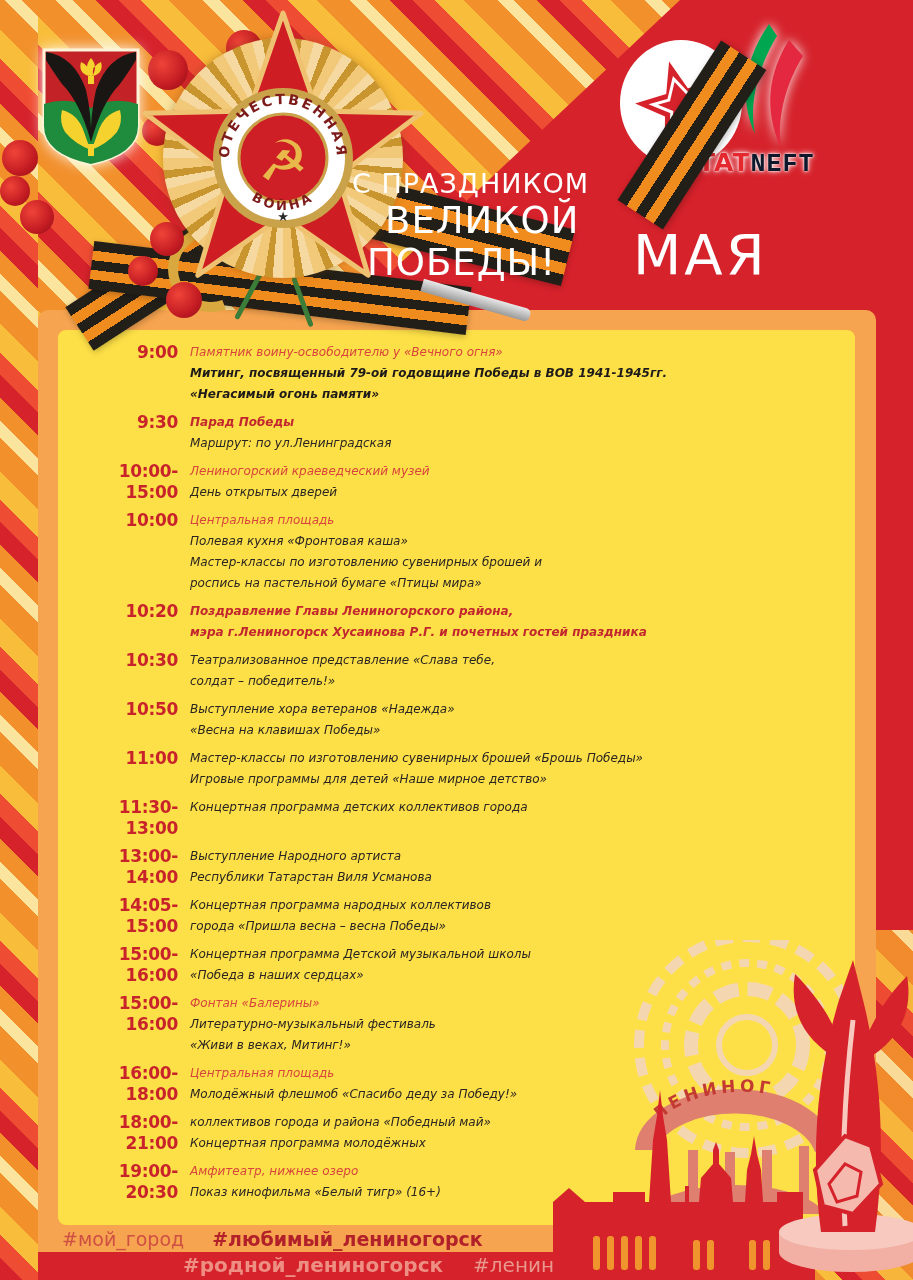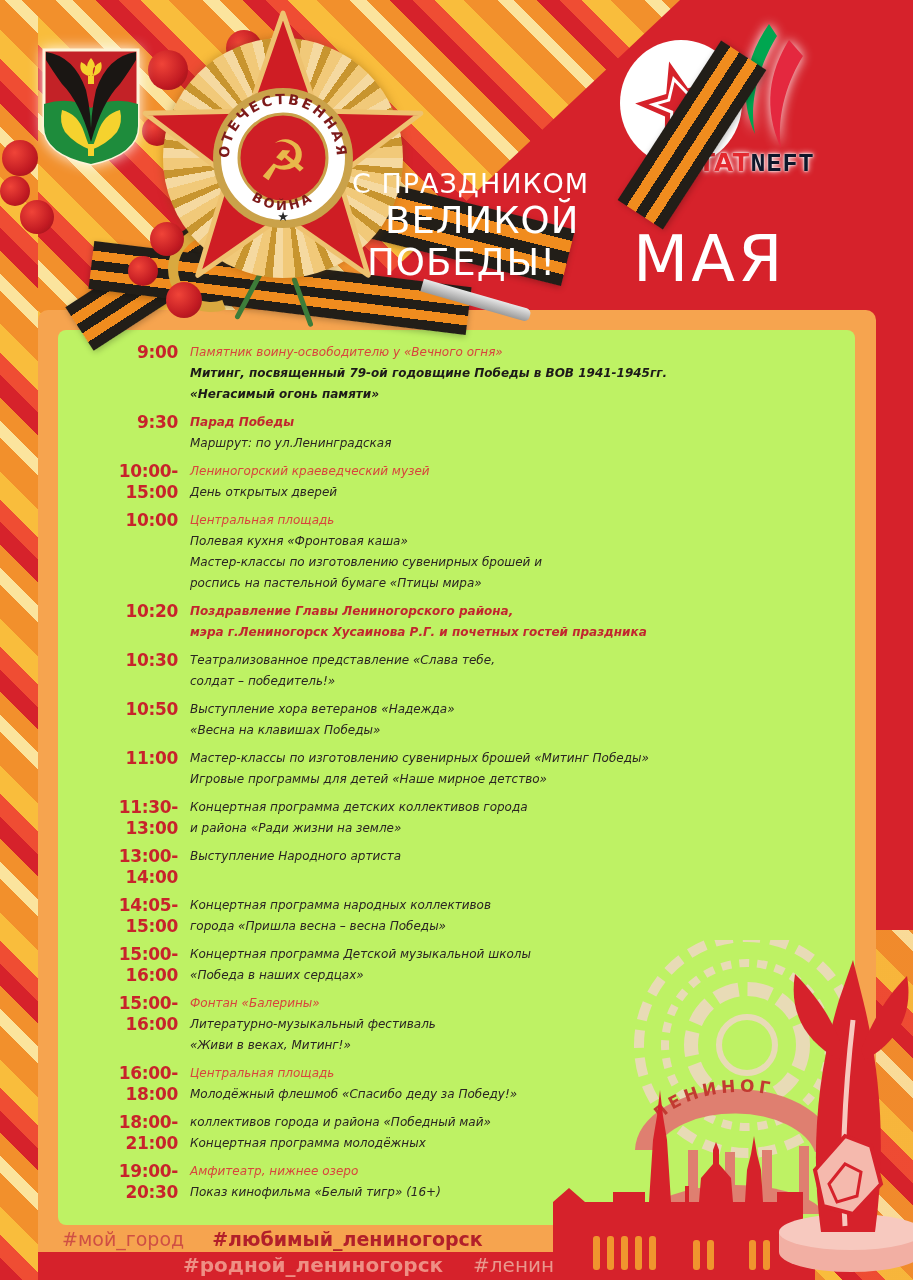--- a/index.html
+++ b/index.html
@@ -20,21 +20,21 @@
   .stripes-left { left:0; top:0; width:38px; height:1280px; }
   .stripes-br { right:0; top:930px; width:73px; height:350px; opacity:.95; }
   .stripes-bb { left:650px; top:1230px; width:263px; height:50px;
     background:repeating-linear-gradient(45deg,
       rgba(0,0,0,0) 0 26px, #ef8d2e 26px 38px, #f9bd3c 38px 50px, rgba(0,0,0,0) 50px 86px);
   }
   
   .orange-frame { position:absolute; left:38px; top:310px; width:838px; height:942px;
     background:#f6a44f; border-radius:10px 10px 0 0; z-index:2; }
   .cream-panel { position:absolute; left:20px; top:20px; width:797px; height:895px;
-    background:#bef264; border-radius:8px; box-sizing:border-box; padding:12px 0 0 14px; }
+    background:#fde047; border-radius:8px; box-sizing:border-box; padding:12px 0 0 14px; }
   
   .row { display:flex; margin-bottom:7px; }
   .row .time { width:106px; flex-shrink:0; text-align:right; padding-right:12px;
     font-weight:bold; font-size:17px; line-height:21px; color:#c8232b; letter-spacing:-0.3px; }
   .row .lines { }
   .line { font-size:12px; line-height:21px; font-style:italic; color:#2a2522; }
   .line.loc { color:#d8453c; }
   .line.bold { font-weight:bold; color:#1d1a19; }
   .line.redbold { font-weight:bold; color:#c2262e; }
   
@@ -44,21 +44,21 @@
     align-items:center; font-size:20px; z-index:2; }
   .hashbar1 .light { color:#cf4f44; }
   .hashbar1 .strong { color:#b2202a; font-weight:bold; }
   .hashbar2 .strong { color:#ee8f84; font-weight:bold; }
   .hashbar2 .light { color:#e9988d; }
   
   .title { position:absolute; color:#fff; font-weight:normal; z-index:6; letter-spacing:1px; }
   .t1 { left:352px; top:168px; font-size:27px; }
   .t2 { left:385px; top:199px; font-size:37px; }
   .t3 { left:367px; top:241px; font-size:37px; }
-  .tmaya { left:633px; top:222px; font-size:64px; letter-spacing:3px; z-index:6; }
+  .tmaya { left:633px; top:222px; font-size:56px; letter-spacing:3px; z-index:6; }
   
   .medal { position:absolute; left:120px; top:0; width:330px; height:330px; z-index:4; }
   .sunburst { position:absolute; left:43px; top:38px; width:240px; height:240px; border-radius:50%;
     background:repeating-conic-gradient(#f5d9a0 0deg 5deg, #c8952f 5deg 9deg, #f1c979 9deg 15deg);
     box-shadow:0 0 10px rgba(120,70,10,.4); }
   .medal svg { position:absolute; left:13px; top:8px; }
   
   .ribbon { position:absolute; z-index:3;
     background:linear-gradient(180deg,#221e18 0 20%,#f08c1e 20% 40%,#221e18 40% 60%,#f08c1e 60% 80%,#221e18 80% 100%);
     box-shadow:0 2px 6px rgba(0,0,0,.25); }
@@ -226,35 +226,35 @@
           <div class="row">
             <div class="time">10:50</div>
             <div class="lines">
               <div class="line text">Выступление хора ветеранов «Надежда»</div>
               <div class="line text">«Весна на клавишах Победы»</div>
             </div>
           </div>
           <div class="row">
             <div class="time">11:00</div>
             <div class="lines">
-              <div class="line text">Мастер-классы по изготовлению сувенирных брошей «Митинг Победы»</div>
+              <div class="line text">Мастер-классы по изготовлению сувенирных брошей «Брошь Победы»</div>
               <div class="line text">Игровые программы для детей «Наше мирное детство»</div>
             </div>
           </div>
           <div class="row">
             <div class="time">11:30-13:00</div>
             <div class="lines">
               <div class="line text">Концертная программа детских коллективов города</div>
-              <div class="line text">и района «Ради жизни на земле»</div>
             </div>
           </div>
           <div class="row">
             <div class="time">13:00-14:00</div>
             <div class="lines">
               <div class="line text">Выступление Народного артиста</div>
+              <div class="line text">Республики Татарстан Виля Усманова</div>
             </div>
           </div>
           <div class="row">
             <div class="time">14:05-15:00</div>
             <div class="lines">
               <div class="line text">Концертная программа народных коллективов</div>
               <div class="line text">города «Пришла весна – весна Победы»</div>
             </div>
           </div>
           <div class="row">

